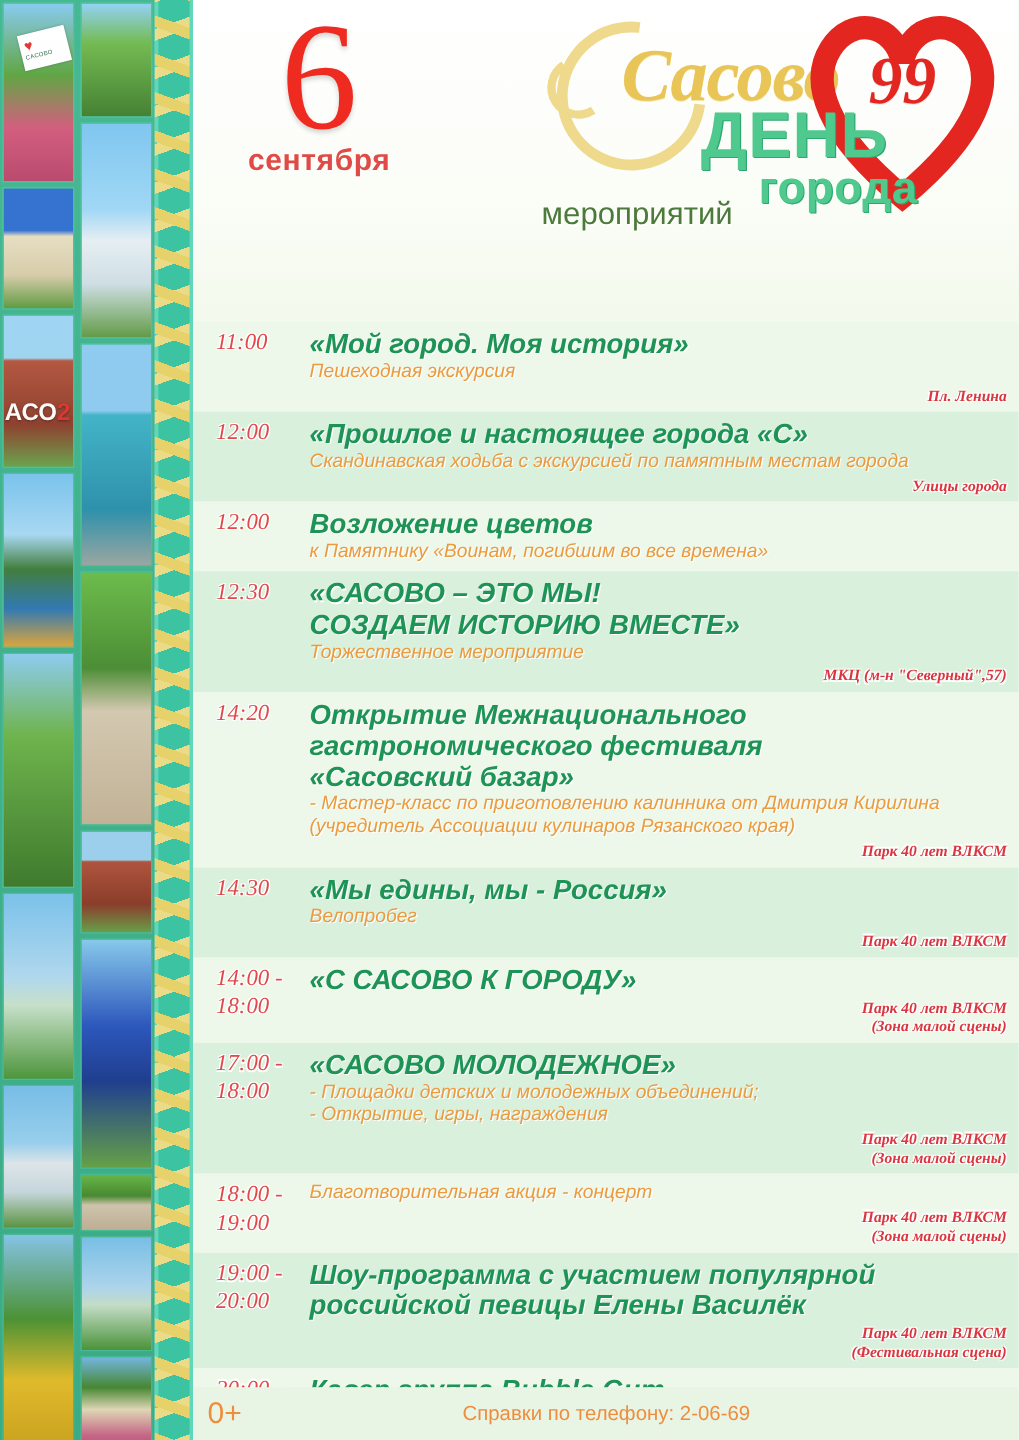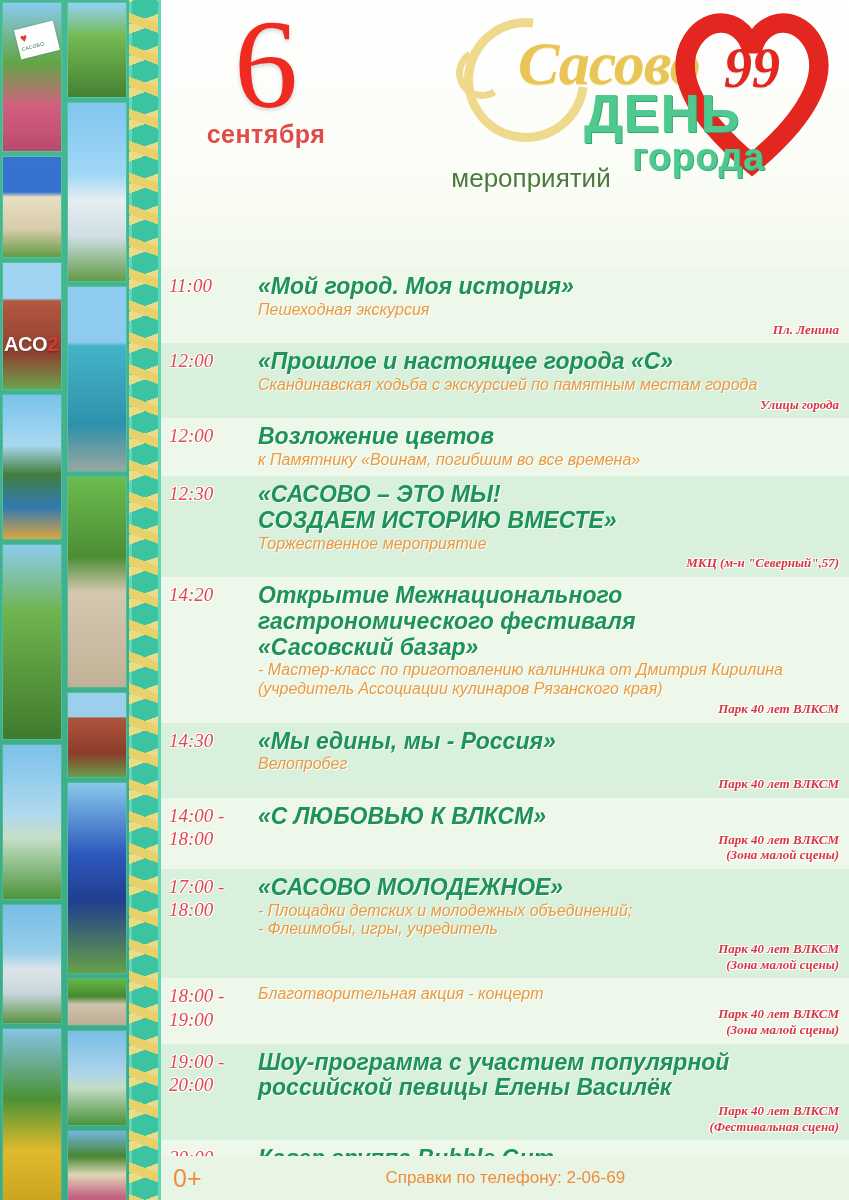--- a/index.html
+++ b/index.html
@@ -154,21 +154,21 @@
     position:relative;
     display:flex;align-items:flex-start;
     padding:6px 10px 6px 0;
     box-sizing:border-box;
   }
   .row.alt{background:#d9f0dd;}
   .row.plain{background:#eef8ea;}
 
   .r-time{
     flex:0 0 97px;
-    padding-left:8px;
+    padding-left:19px;
     box-sizing:border-box;
     font-family:"Liberation Serif",serif;font-style:italic;
     font-size:19px;color:#e0484b;font-weight:normal;
     text-shadow:1px 1px 0 #fff,-1px -1px 0 #fff,1px -1px 0 #fff,-1px 1px 0 #fff;
     line-height:1.22;
     white-space:pre-line;
     text-align:left;
   }
   .r-body{flex:1 1 auto;min-width:0;position:relative;}
   .r-title{
@@ -330,32 +330,32 @@
           <div class="r-body">
             <div class="r-title">«Мы едины, мы - Россия»</div>
             <div class="r-desc">Велопробег</div>
             <div class="r-venue inflow">Парк 40 лет ВЛКСМ</div>
           </div>
         </div>
         <div class="row plain">
           <div class="r-time">14:00 -
 18:00</div>
           <div class="r-body">
-            <div class="r-title">«С ЛЮБОВЬЮ К ВЛКСМ»</div>
+            <div class="r-title">«С САСОВО К ГОРОДУ»</div>
             <div class="r-venue inflow">Парк 40 лет ВЛКСМ
 (Зона малой сцены)</div>
           </div>
         </div>
         <div class="row alt">
           <div class="r-time">17:00 -
 18:00</div>
           <div class="r-body">
             <div class="r-title">«САСОВО МОЛОДЕЖНОЕ»</div>
             <div class="r-desc">- Площадки детских и молодежных объединений;
-- Флешмобы, игры, учредитель</div>
+- Открытие, игры, награждения</div>
             <div class="r-venue inflow">Парк 40 лет ВЛКСМ
 (Зона малой сцены)</div>
           </div>
         </div>
         <div class="row plain">
           <div class="r-time">18:00 -
 19:00</div>
           <div class="r-body">
             <div class="r-desc">Благотворительная акция - концерт</div>
             <div class="r-venue inflow">Парк 40 лет ВЛКСМ

